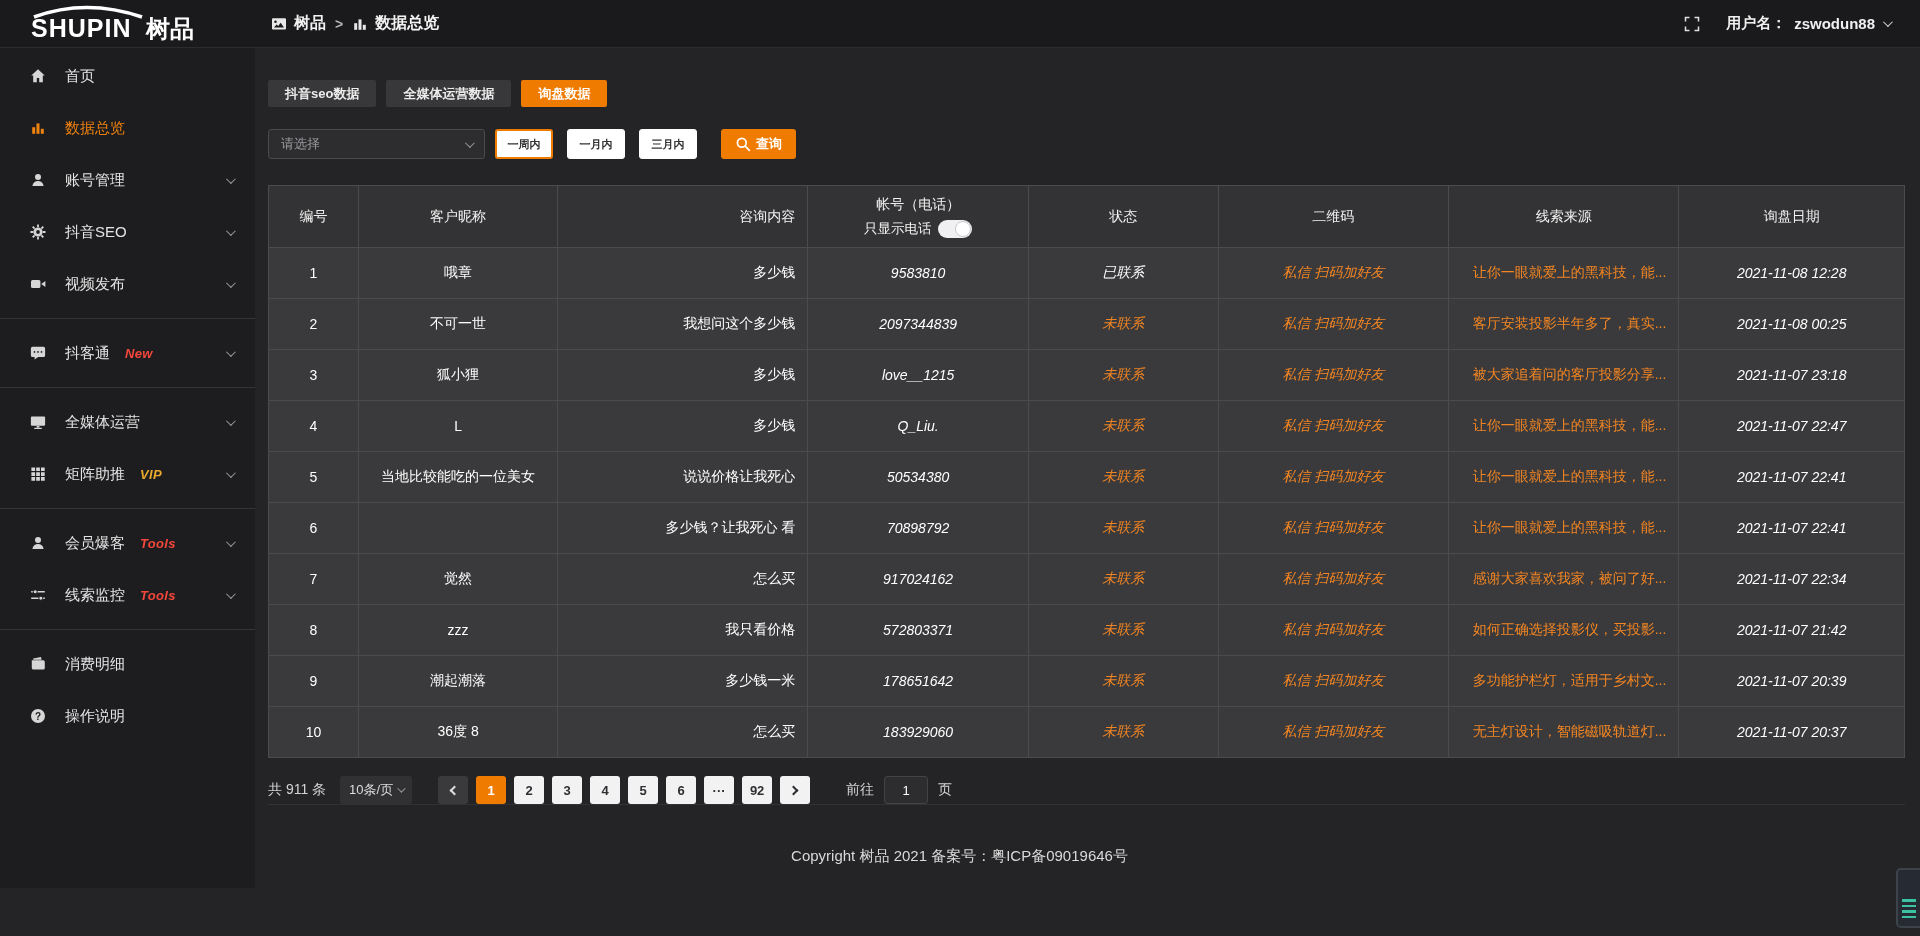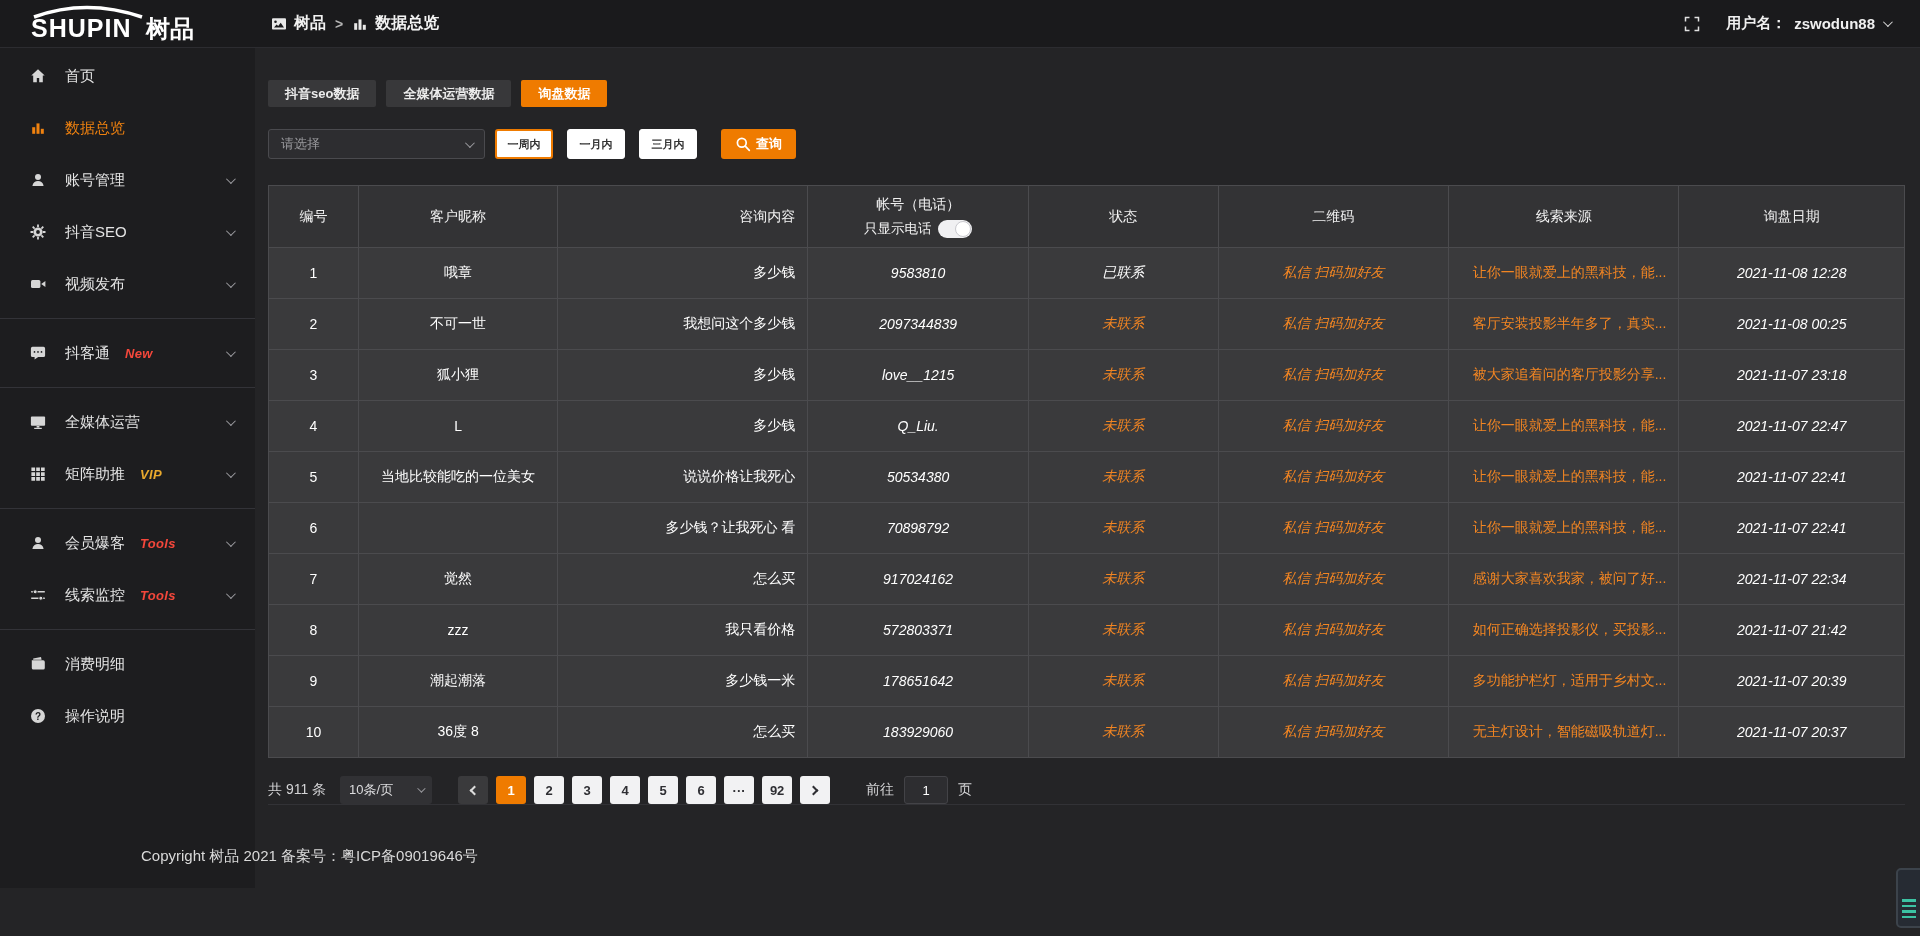--- a/index.html
+++ b/index.html
@@ -54,36 +54,36 @@
   .c-left { text-align:right; }
   .nowrap { white-space:nowrap;font-style:italic; }
   .ellip { white-space:nowrap; overflow:hidden; text-overflow:ellipsis; }
   .orange { color:#f28522; }
   .phone-line { display:flex; align-items:center; justify-content:center; gap:7px; margin-top:6px; font-size:13.5px; }
   .switch { width:34px; height:18px; border-radius:9px; background:#f0f0f2; position:relative; display:inline-block; cursor:pointer; }
   .switch .knob { position:absolute; right:1px; top:1px; width:16px; height:16px; border-radius:50%; background:#fff; border:1px solid #c9c9ce; }
 
   
   .pagination { display:flex; align-items:center; margin-top:18px; font-size:14px; color:#d4d4d6; }
-  .pg-size { width:92px; height:28px; margin-left:14px; background:#313134; border-radius:3px; display:flex; align-items:center; padding:0 9px; font-size:13px; color:#dcdcde; cursor:pointer; }
+  .pg-size { width:72px; height:28px; margin-left:14px; background:#313134; border-radius:3px; display:flex; align-items:center; padding:0 9px; font-size:13px; color:#dcdcde; cursor:pointer; }
   .pg-size .chev { margin-left:auto; width:6px; height:6px; }
   .pg-btn { min-width:30px; height:28px; margin-left:8px; border:none; border-radius:3px; background:#f2f2f3; color:#2f2f33; font-size:13px; font-weight:bold; font-family:inherit; display:flex; align-items:center; justify-content:center; cursor:pointer; }
   .pg-btn.active { background:#ef7b00; color:#fff; }
   .pg-prev { background:#3a3a3c; color:#dcdcdc; margin-left:26px; }
   .pg-pages { display:flex; }
   .arr { display:inline-block; width:7px; height:7px; }
   .arr-l { border-left:2px solid currentColor; border-bottom:2px solid currentColor; transform:rotate(45deg); margin-left:3px; }
   .arr-r { border-right:2px solid currentColor; border-top:2px solid currentColor; transform:rotate(45deg); margin-right:3px; }
   .pg-goto-label { margin-left:36px; }
   .pg-goto-suffix { margin-left:10px; }
   .pg-goto { width:44px; height:28px; margin-left:10px; background:#2d2d30; border:1px solid #434347; border-radius:3px; display:flex; align-items:center; justify-content:center; color:#fff; font-size:13px; }
 
   
   .footer { margin-top:auto; height:90px; border-top:1px solid #323236; display:flex; align-items:center; position:relative; }
-  .copyright { display:block; width:100%; text-align:left; transform:translateX(-127px); font-size:15px; color:#d9d9d9;margin-top:20px; }
+  .copyright { display:block; width:100%; text-align:center; transform:translateX(-127px); font-size:15px; color:#d9d9d9;margin-top:20px; }
 
   
   .float-widget { position:absolute; right:-8px; bottom:8px; width:32px; height:60px; background:#262b33; border:2px solid #3c434b; border-radius:5px; }
   .float-widget .stripes { position:absolute; left:4px; right:10px; bottom:5px; height:22px; background:repeating-linear-gradient(180deg,#3cc2a3 0 2.5px,transparent 2.5px 5.5px); }
 </style>
 </head>
 <body>
 
 <div class="app">
 

